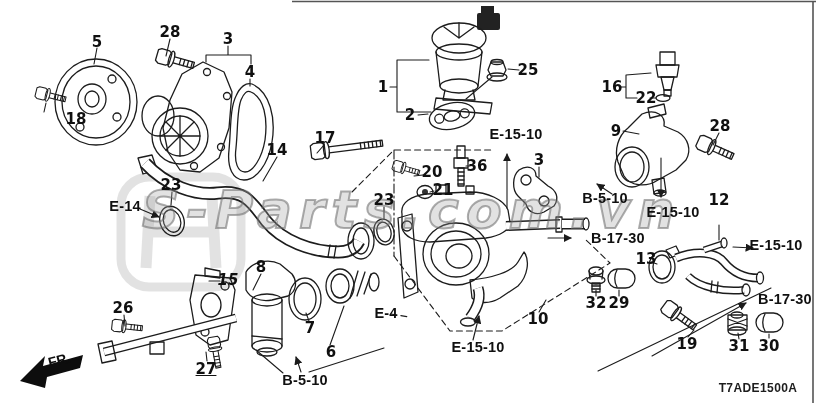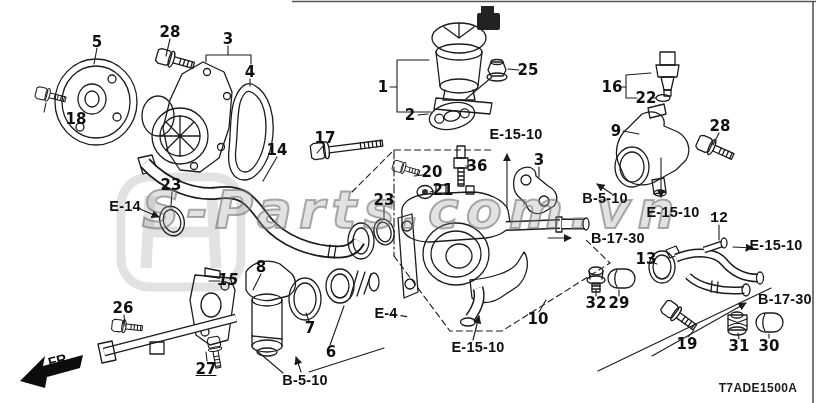--- a/index.html
+++ b/index.html
@@ -349,21 +349,21 @@
       <div class="callout num" style="left: 616px; top: 131px;">9</div>
       <div class="callout num" style="left: 720px; top: 126px;">28</div>
       <div class="callout num" style="left: 325px; top: 138px;">17</div>
       <div class="callout num" style="left: 277px; top: 150px;">14</div>
       <div class="callout num" style="left: 171px; top: 185px;">23</div>
       <div class="callout num" style="left: 432px; top: 172px;">20</div>
       <div class="callout num" style="left: 443px; top: 190px;">21</div>
       <div class="callout num" style="left: 384px; top: 200px;">23</div>
       <div class="callout num" style="left: 477px; top: 166px;">36</div>
       <div class="callout num" style="left: 539px; top: 160px;">3</div>
-      <div class="callout num" style="left: 719px; top: 218px; font-family: Liberation Mono, monospace;">12</div>
+      <div class="callout num" style="left: 719px; top: 200px;">12</div>
       <div class="callout num" style="left: 646px; top: 259px;">13</div>
       <div class="callout num" style="left: 228px; top: 280px; font-style: italic;">15</div>
       <div class="callout num" style="left: 261px; top: 267px;">8</div>
       <div class="callout num" style="left: 123px; top: 308px;">26</div>
       <div class="callout num" style="left: 206px; top: 369px; text-decoration: underline;">27</div>
       <div class="callout num" style="left: 310px; top: 328px;">7</div>
       <div class="callout num" style="left: 331px; top: 352px;">6</div>
       <div class="callout num" style="left: 538px; top: 319px;">10</div>
       <div class="callout num" style="left: 596px; top: 303px;">32</div>
       <div class="callout num" style="left: 619px; top: 303px;">29</div>

